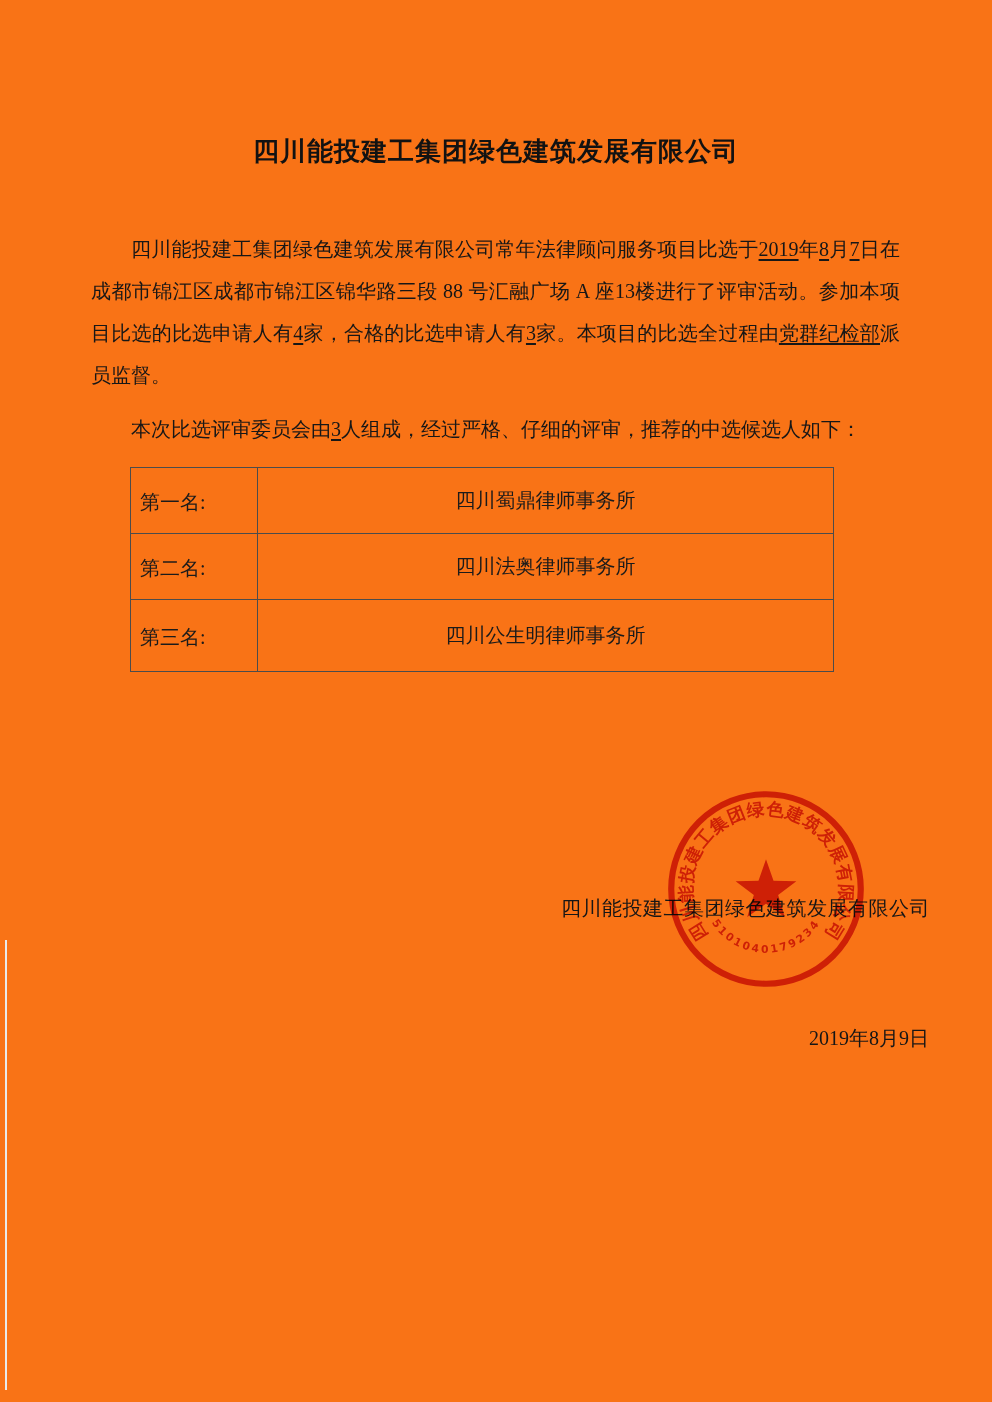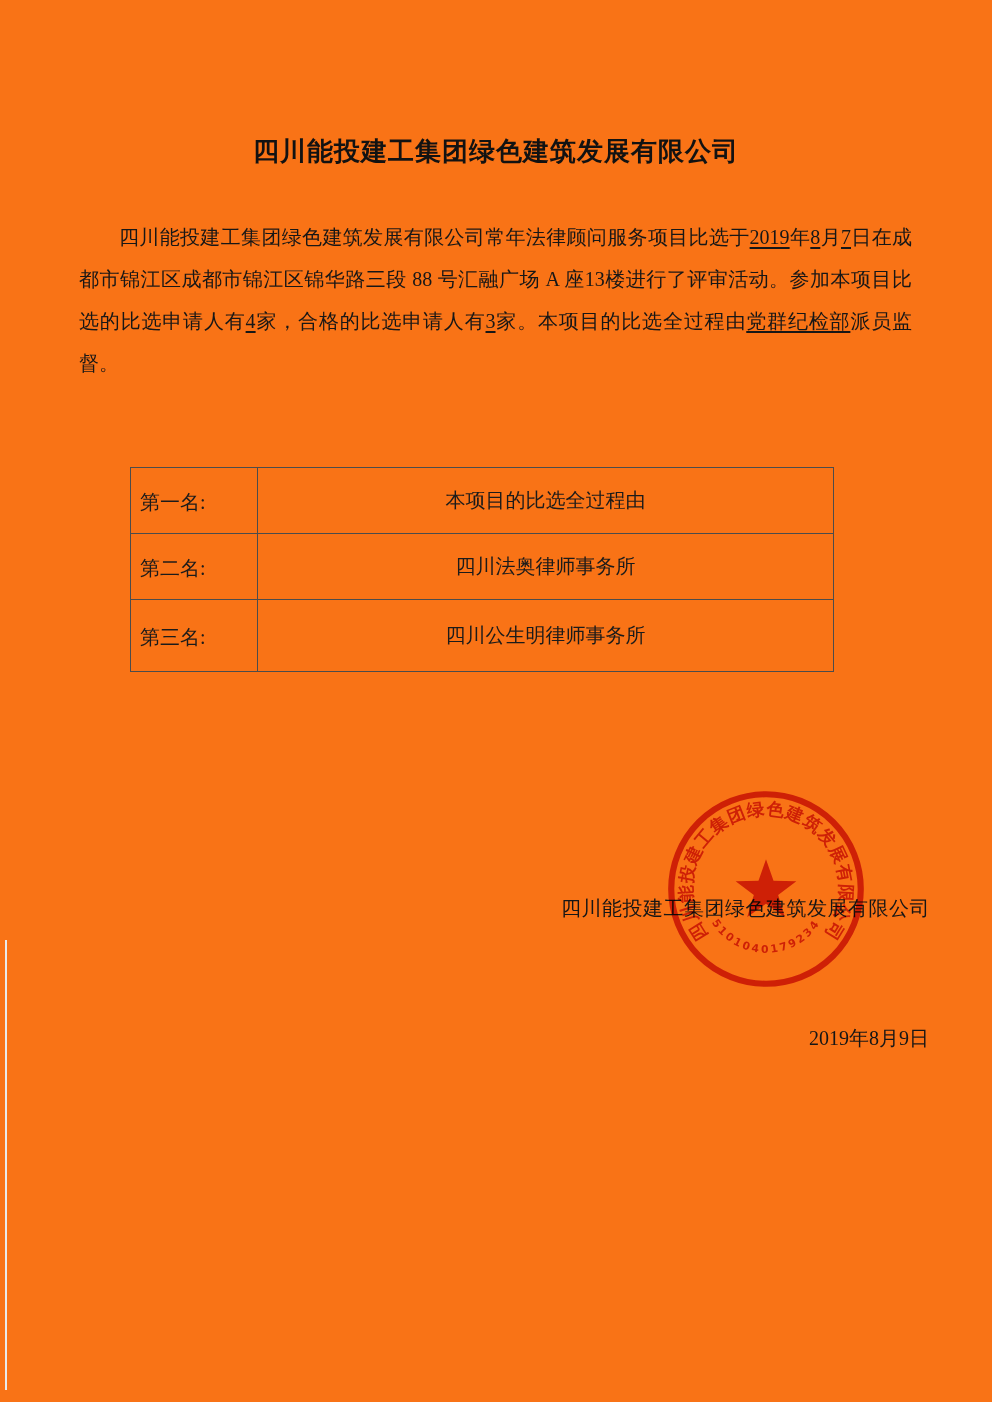--- a/index.html
+++ b/index.html
@@ -18,21 +18,21 @@
     font-family:"DejaVu Sans","Liberation Sans",sans-serif;
     font-weight:bold;font-size:26px;line-height:41px;
     color:#121212;letter-spacing:1px;
   }
   
   .body-text{
     position:absolute;top:216px;left:79px;width:833px;
     font-size:20px;line-height:42px;
     text-align:justify;color:#171717;
   }
-  .body-text p{margin:0;text-indent:2em;}
+  .body-text p{margin:12px;text-indent:2em;}
   .u{text-decoration:underline;text-underline-offset:3px;}
   
   .result-table{
     position:absolute;top:467px;left:130px;width:704px;
     border-collapse:collapse;table-layout:fixed;
   }
   .result-table td{
     border:1px solid #4c4c4c;
     font-size:20px;color:#1b1b1b;
     vertical-align:middle;
@@ -70,27 +70,28 @@
 <body>
 
 <div class="page">
 
   <div class="doc-title">
     <div>四川能投建工集团绿色建筑发展有限公司</div>
   </div>
 
   <div class="body-text">
     <p><span>四川能投建工集团绿色建筑发展有限公司常年法律顾问服务项目比选于</span><span class="u">2019</span><span>年</span><span class="u">8</span><span>月</span><span class="u">7</span><span>日在成都市锦江区成都市锦江区锦华路三段 88 号汇融广场 A 座13楼进行了评审活动。参加本项目比选的比选申请人有</span><span class="u">4</span><span>家，合格的比选申请人有</span><span class="u">3</span><span>家。本项目的比选全过程由</span><span class="u">党群纪检部</span><span>派员监督。</span></p>
+    <p><span>本次比选评审委员会由</span><span class="u">3</span><span>人组成，经过严格、仔细的评审，推荐的中选候选人如下：</span></p>
   </div>
 
   <table class="result-table">
     <tbody>
       <tr class="row-1">
         <td class="rank-col rank-cell">第一名:</td>
-        <td class="firm-cell">本项目的比选全过程由</td>
+        <td class="firm-cell">四川蜀鼎律师事务所</td>
       </tr>
       <tr class="row-2">
         <td class="rank-col rank-cell">第二名:</td>
         <td class="firm-cell">四川法奥律师事务所</td>
       </tr>
       <tr class="row-3">
         <td class="rank-col rank-cell">第三名:</td>
         <td class="firm-cell">四川公生明律师事务所</td>
       </tr>
     </tbody>

